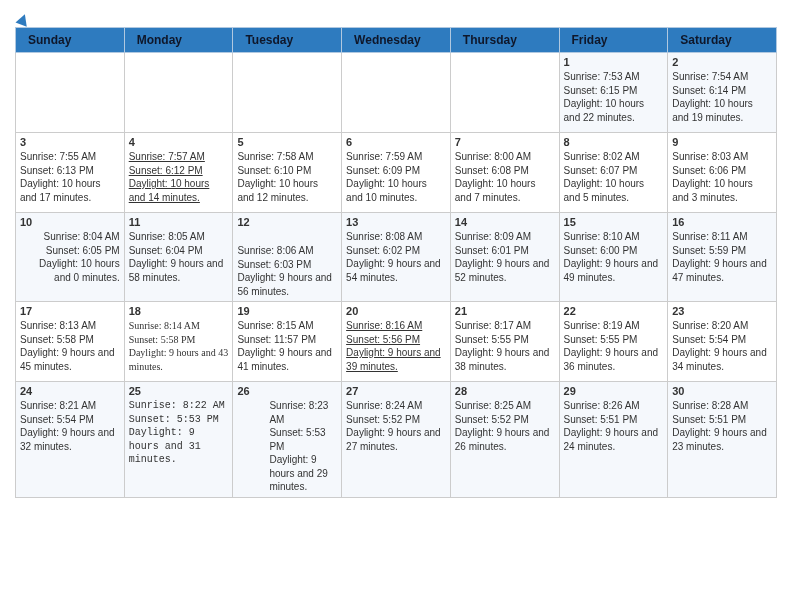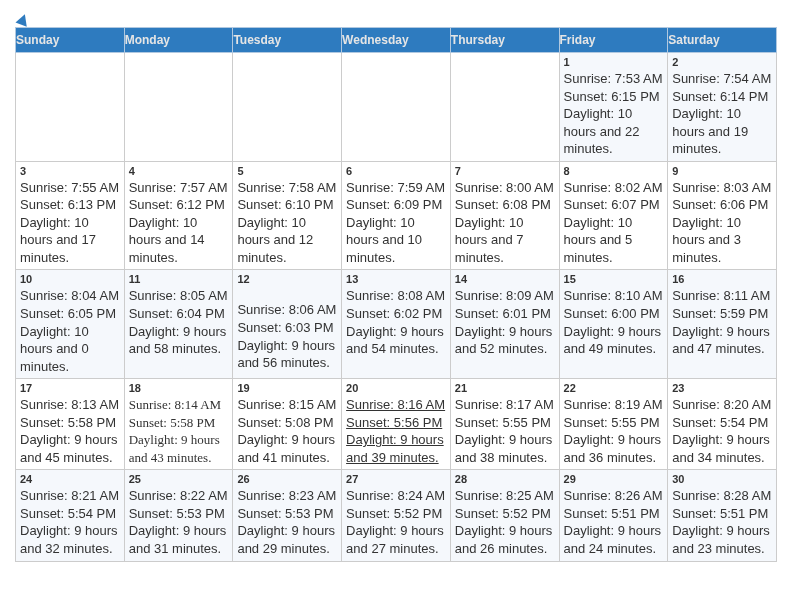--- a/index.html
+++ b/index.html
@@ -34,24 +34,24 @@
       font-size: 15px;
       color: #555;
     }
     .calendar-table {
       width: 100%;
       border-collapse: collapse;
       margin-top: 6px;
     }
     .calendar-table th {
       background-color: #2e7bbf;
-      color: #e5e5e5;
+      color: #0f172a;
       font-size: 12px;
       font-weight: bold;
-      padding: 5px 0;
+      padding: 5px 12px;
       text-align: left;
       border: 1px solid #b0c8e0;
     }
     .calendar-table td {
       vertical-align: top;
       border: 1px solid #ccc;
       padding: 3px 4px;
       font-size: 10px;
       color: #333;
       width: 14.28%;
@@ -64,21 +64,21 @@
     .calendar-table tr:nth-child(even) td {
       background: #fff;
     }
     .day-num {
       font-size: 11px;
       font-weight: bold;
       margin-bottom: 2px;
       display: block;
     }
     .day-info {
-      font-size: 13px;
+      font-size: 10px;
       line-height: 1.35;
       color: #333;
     }
     .empty-cell {
       background: #fff !important;
     }
   </style>
 </head>
 <body>
 
@@ -130,21 +130,21 @@
       </tr>
       <tr>
         <td>
           <span class="day-num">3</span>
           <div class="day-info" style="white-space: pre-line;">Sunrise: 7:55 AM
 Sunset: 6:13 PM
 Daylight: 10 hours and 17 minutes.</div>
         </td>
         <td>
           <span class="day-num">4</span>
-          <div class="day-info" style="white-space: pre-line;">Sunrise: 7:57 AM
+          <div class="day-info" style="white-space: pre-line; text-decoration: underline;">Sunrise: 7:57 AM
 Sunset: 6:12 PM
 Daylight: 10 hours and 14 minutes.</div>
         </td>
         <td>
           <span class="day-num">5</span>
           <div class="day-info" style="white-space: pre-line;">Sunrise: 7:58 AM
 Sunset: 6:10 PM
 Daylight: 10 hours and 12 minutes.</div>
         </td>
         <td>
@@ -168,21 +168,21 @@
         <td>
           <span class="day-num">9</span>
           <div class="day-info" style="white-space: pre-line;">Sunrise: 8:03 AM
 Sunset: 6:06 PM
 Daylight: 10 hours and 3 minutes.</div>
         </td>
       </tr>
       <tr>
         <td>
           <span class="day-num">10</span>
-          <div class="day-info" style="white-space: pre-line;">Sunrise: 8:04 AM
+          <div class="day-info" style="white-space: pre-line; text-align: right;">Sunrise: 8:04 AM
 Sunset: 6:05 PM
 Daylight: 10 hours and 0 minutes.</div>
         </td>
         <td>
           <span class="day-num">11</span>
           <div class="day-info" style="white-space: pre-line;">Sunrise: 8:05 AM
 Sunset: 6:04 PM
 Daylight: 9 hours and 58 minutes.</div>
         </td>
         <td>
@@ -225,21 +225,21 @@
         </td>
         <td>
           <span class="day-num">18</span>
           <div class="day-info" style="white-space: pre-line; font-family: Liberation Serif, serif;">Sunrise: 8:14 AM
 Sunset: 5:58 PM
 Daylight: 9 hours and 43 minutes.</div>
         </td>
         <td>
           <span class="day-num">19</span>
           <div class="day-info" style="white-space: pre-line;">Sunrise: 8:15 AM
-Sunset: 5:08 PM
+Sunset: 11:57 PM
 Daylight: 9 hours and 41 minutes.</div>
         </td>
         <td>
           <span class="day-num">20</span>
           <div class="day-info" style="white-space: pre-line; text-decoration: underline;">Sunrise: 8:16 AM
 Sunset: 5:56 PM
 Daylight: 9 hours and 39 minutes.</div>
         </td>
         <td>
           <span class="day-num">21</span>
@@ -262,27 +262,27 @@
       </tr>
       <tr>
         <td>
           <span class="day-num">24</span>
           <div class="day-info" style="white-space: pre-line;">Sunrise: 8:21 AM
 Sunset: 5:54 PM
 Daylight: 9 hours and 32 minutes.</div>
         </td>
         <td>
           <span class="day-num">25</span>
-          <div class="day-info" style="white-space: pre-line;">Sunrise: 8:22 AM
+          <div class="day-info" style="white-space: pre-line; font-family: Liberation Mono, monospace;">Sunrise: 8:22 AM
 Sunset: 5:53 PM
 Daylight: 9 hours and 31 minutes.</div>
         </td>
         <td>
           <span class="day-num">26</span>
-          <div class="day-info" style="white-space: pre-line;">Sunrise: 8:23 AM
+          <div class="day-info" style="white-space: pre-line; margin-left: 32px;">Sunrise: 8:23 AM
 Sunset: 5:53 PM
 Daylight: 9 hours and 29 minutes.</div>
         </td>
         <td>
           <span class="day-num">27</span>
           <div class="day-info" style="white-space: pre-line;">Sunrise: 8:24 AM
 Sunset: 5:52 PM
 Daylight: 9 hours and 27 minutes.</div>
         </td>
         <td>

